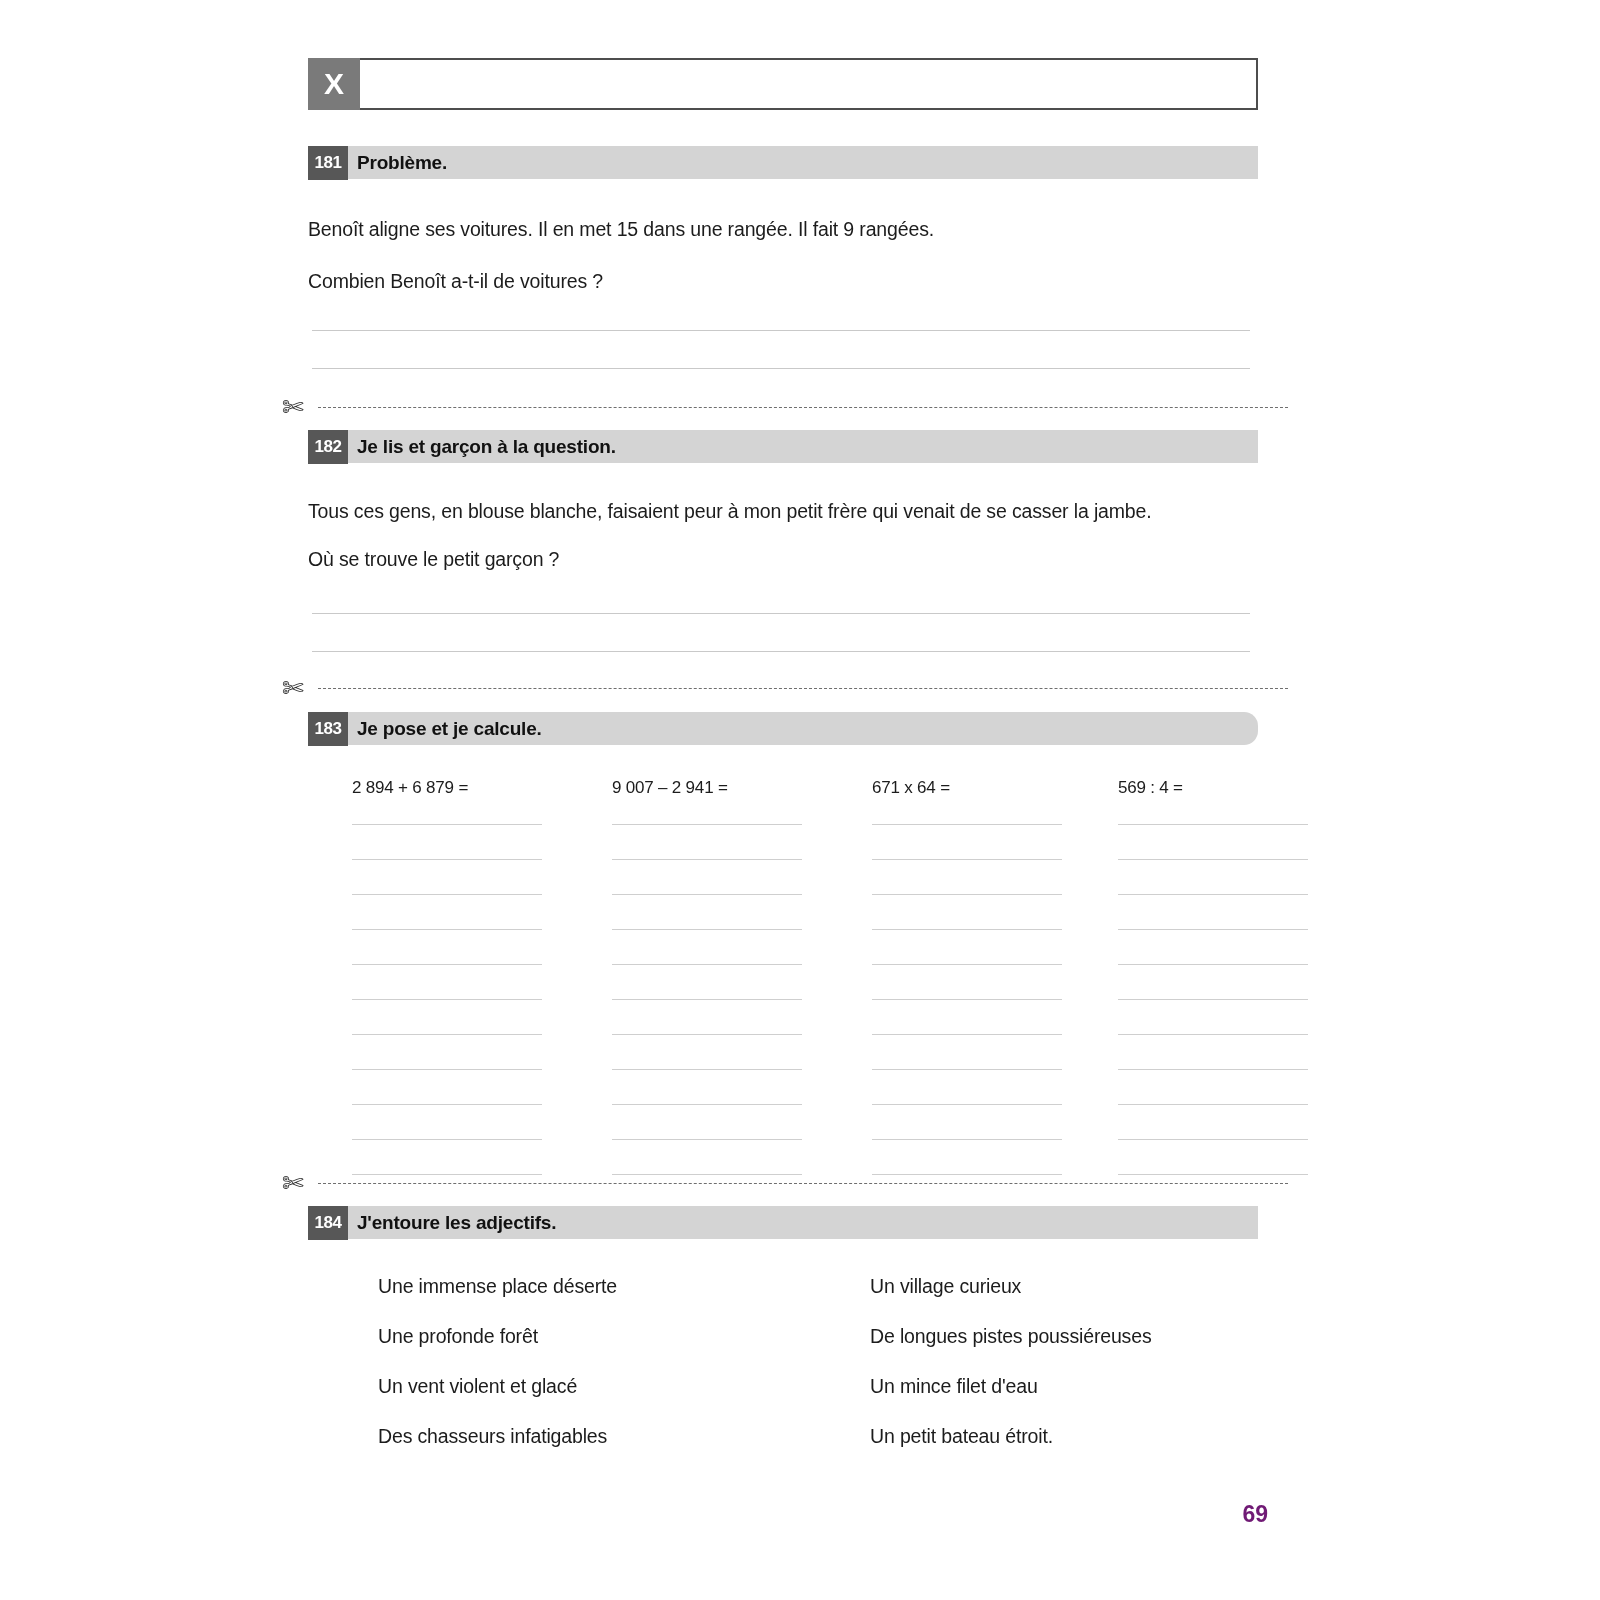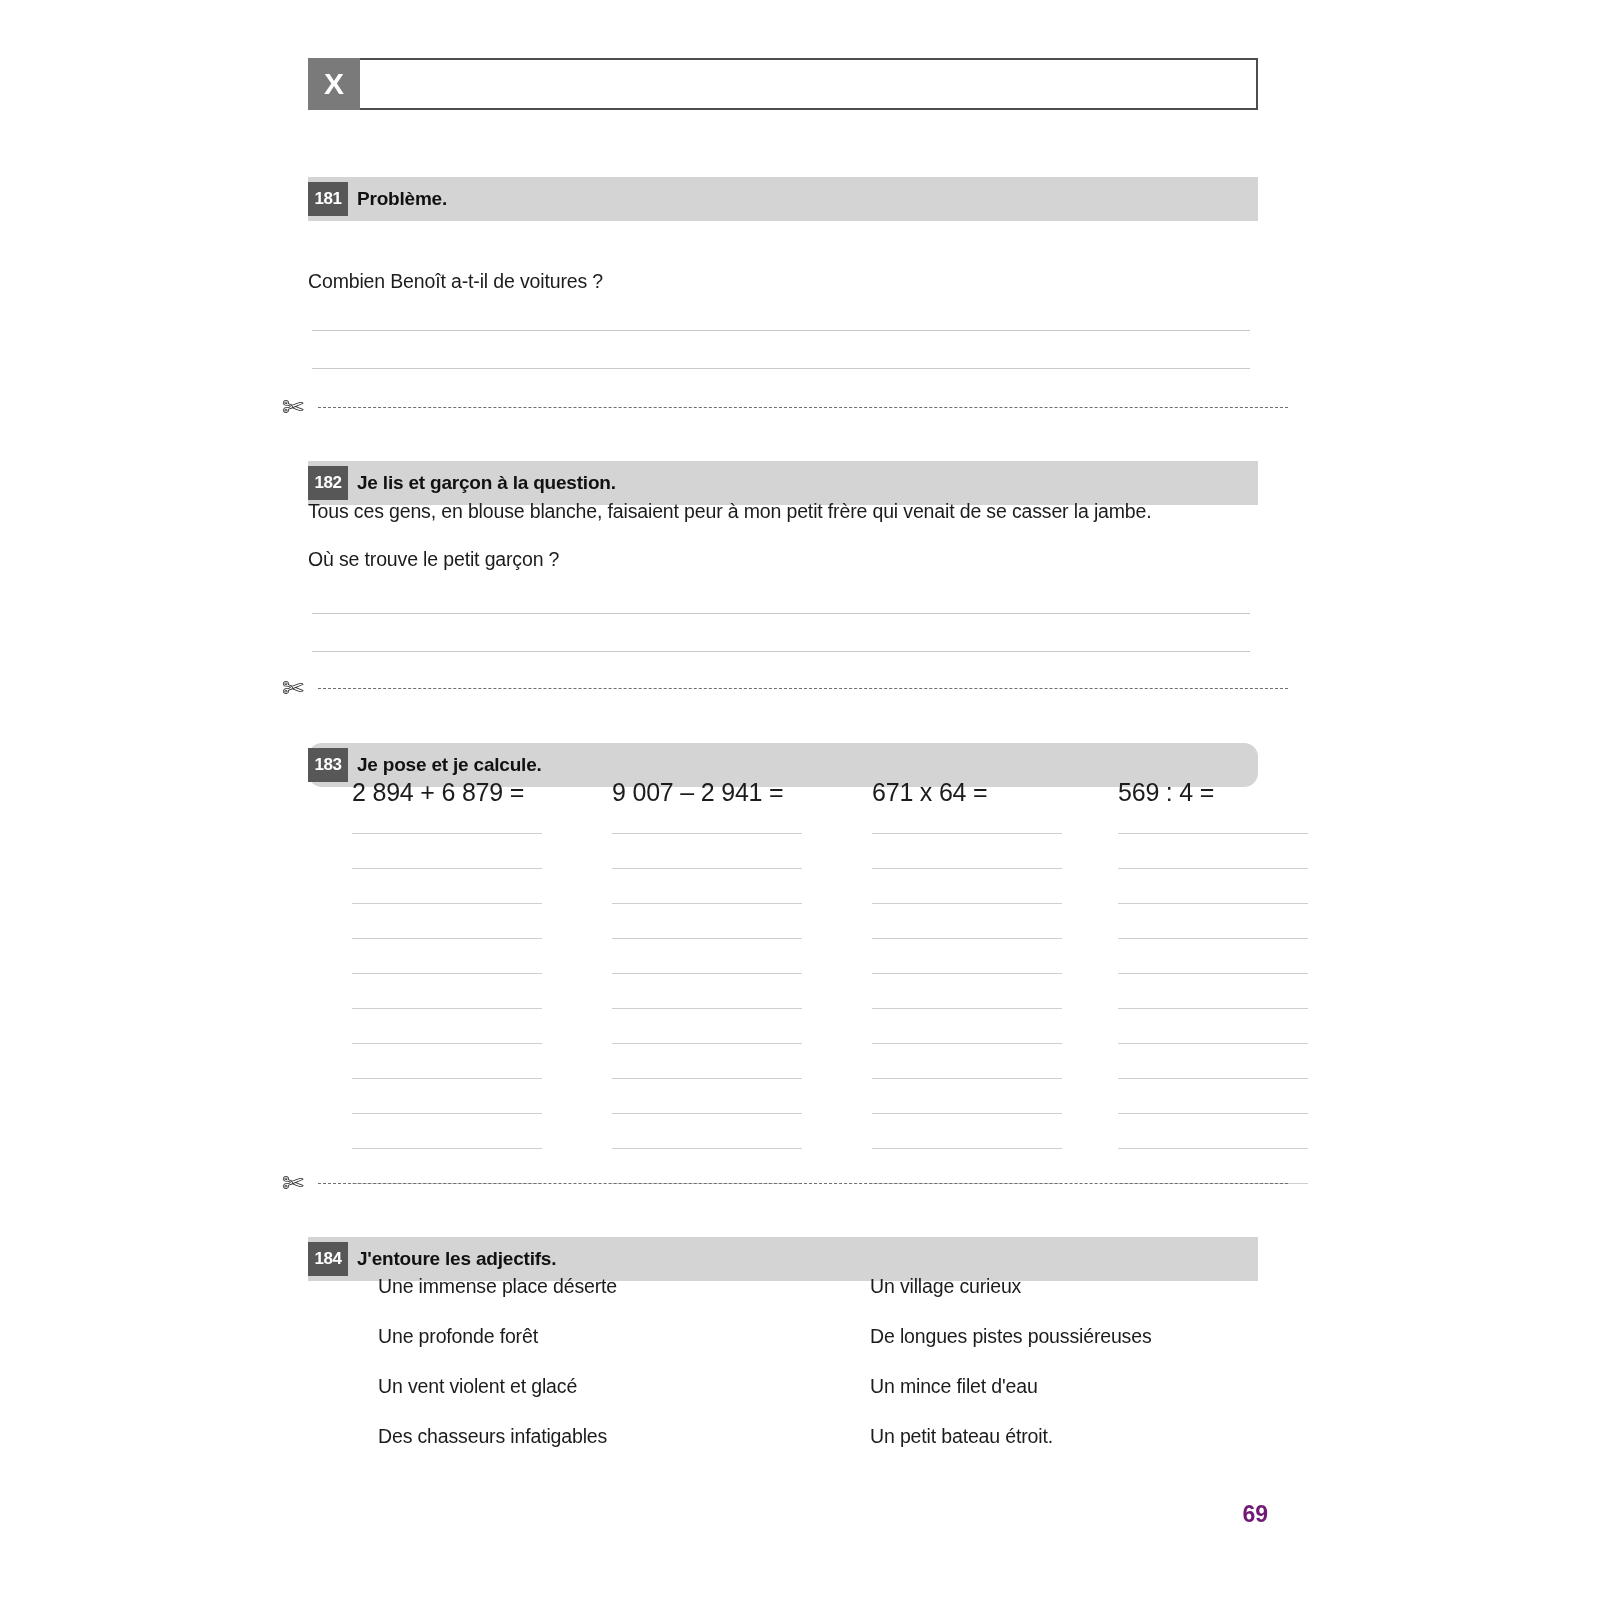--- a/index.html
+++ b/index.html
@@ -54,25 +54,24 @@
     box-sizing: border-box;
     font-family: "Liberation Sans", sans-serif;
     color: #222;
   }
 
   
   .ex-head {
     position: absolute;
     left: 308px;
     width: 950px;
-    height: 44px;
+    height: 33px;
     background: #d4d4d4;
     display: flex;
     align-items: center;
-    margin-top: 31px;
   }
   .ex-num {
     width: 40px;
     height: 34px;
     background: #575757;
     color: #fff;
     font-size: 17px;
     font-weight: bold;
     display: flex;
     align-items: center;
@@ -127,21 +126,21 @@
     line-height: 26px;
   }
 
   
   .calc-col {
     position: absolute;
     top: 778px;
     width: 190px;
   }
   .calc-label {
-    font-size: 25px;
+    font-size: 17px;
     color: #1c1c1c;
     white-space: nowrap;
     margin-bottom: 26px;
     letter-spacing: -0.2px;
   }
   .calc-lines .cline {
     height: 34px;
     border-bottom: 1px solid #cfcfcf;
   }
   .calc-lines .cline:first-child { border-top: 1px solid #cfcfcf; }
@@ -172,20 +171,21 @@
 
   <div class="name-row">
     <div class="name-badge">X</div>
     <input class="name-input" type="text" value="" placeholder="" style="">
   </div>
 
   <div class="ex-head" style="top:146px;">
     <span class="ex-num">181</span>
     <span class="ex-title">Problème.</span>
   </div>
+  <div class="body-text" style="top:218px;">Benoît aligne ses voitures. Il en met 15 dans une rangée. Il fait 9 rangées.</div>
   <div class="body-text" style="top:270px;">Combien Benoît a-t-il de voitures ?</div>
   <div class="rule" style="left:312px; top:330px; width:938px;"></div>
   <div class="rule" style="left:312px; top:368px; width:938px;"></div>
 
   <div class="cutline" style="top:396px;">
     <span class="scissors">✄</span>
     <div class="dash"></div>
   </div>
 
   <div class="ex-head" style="top:430px;">

